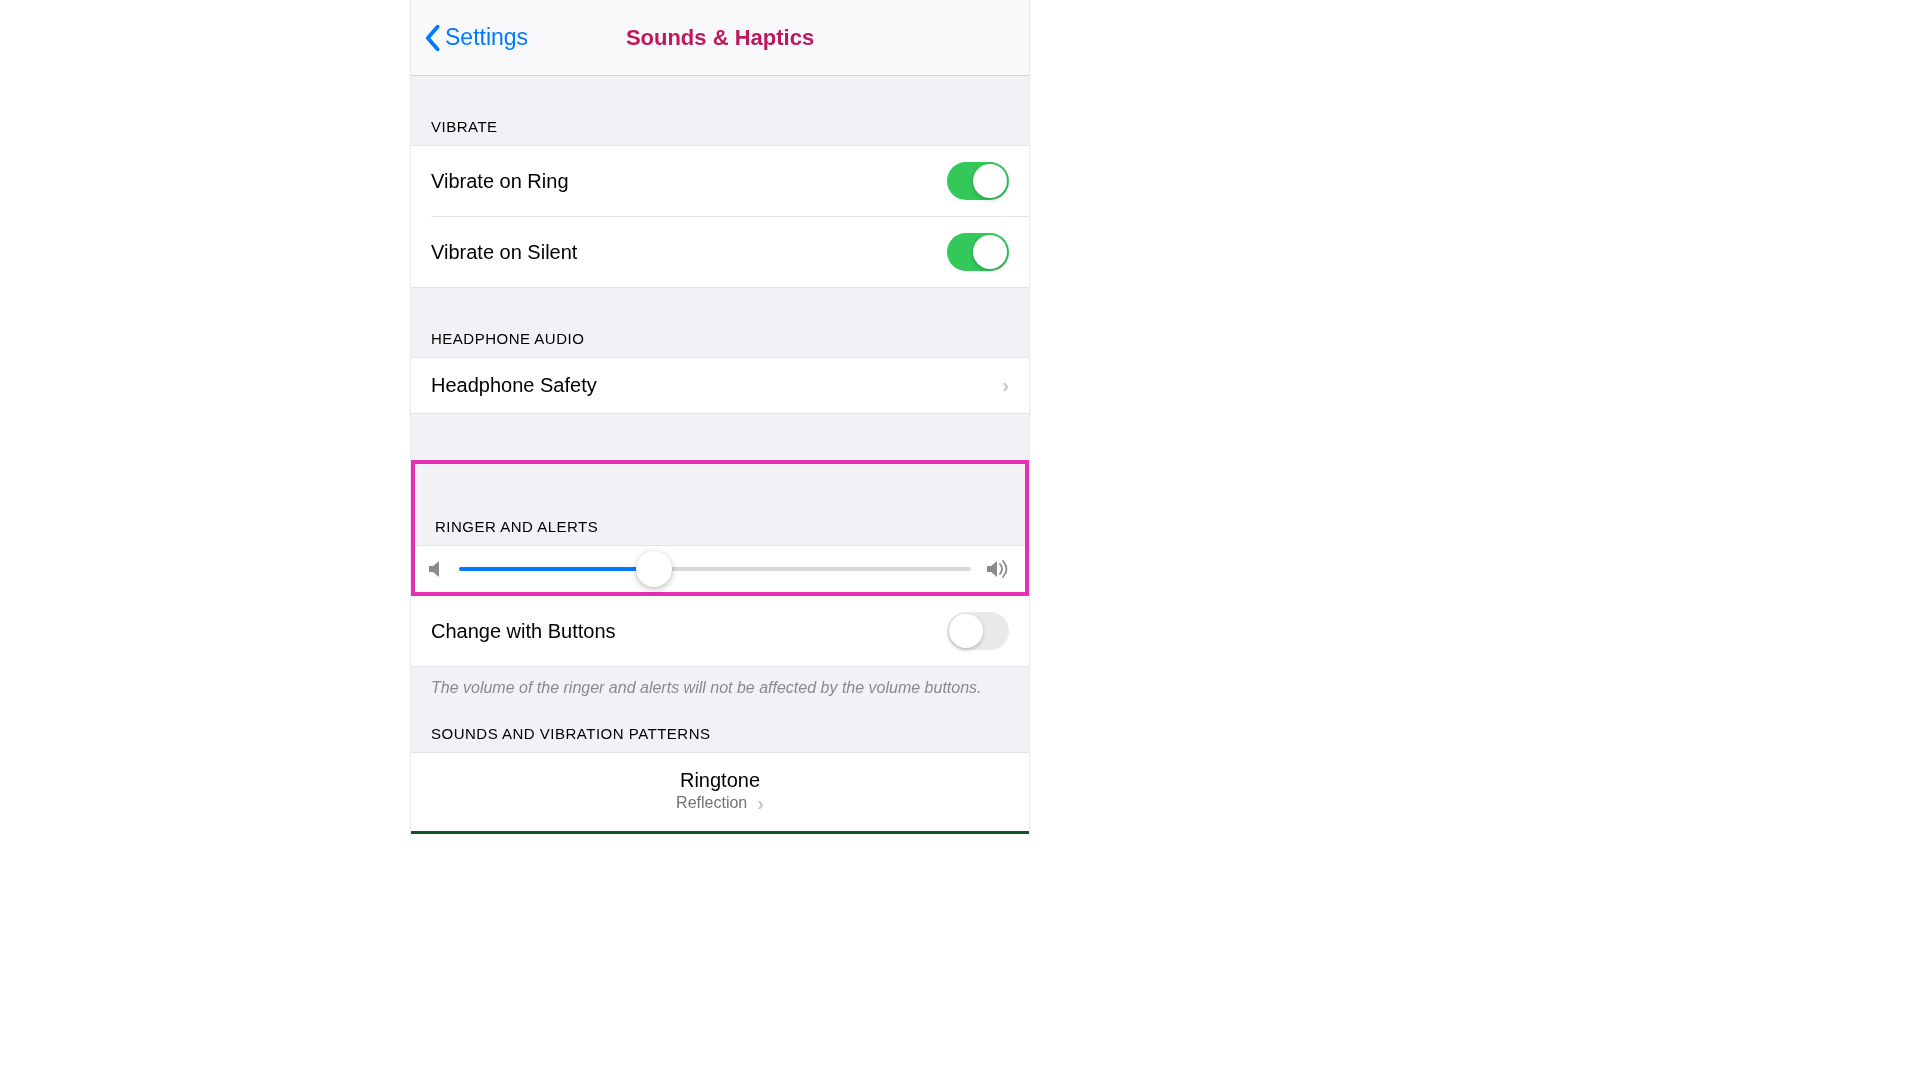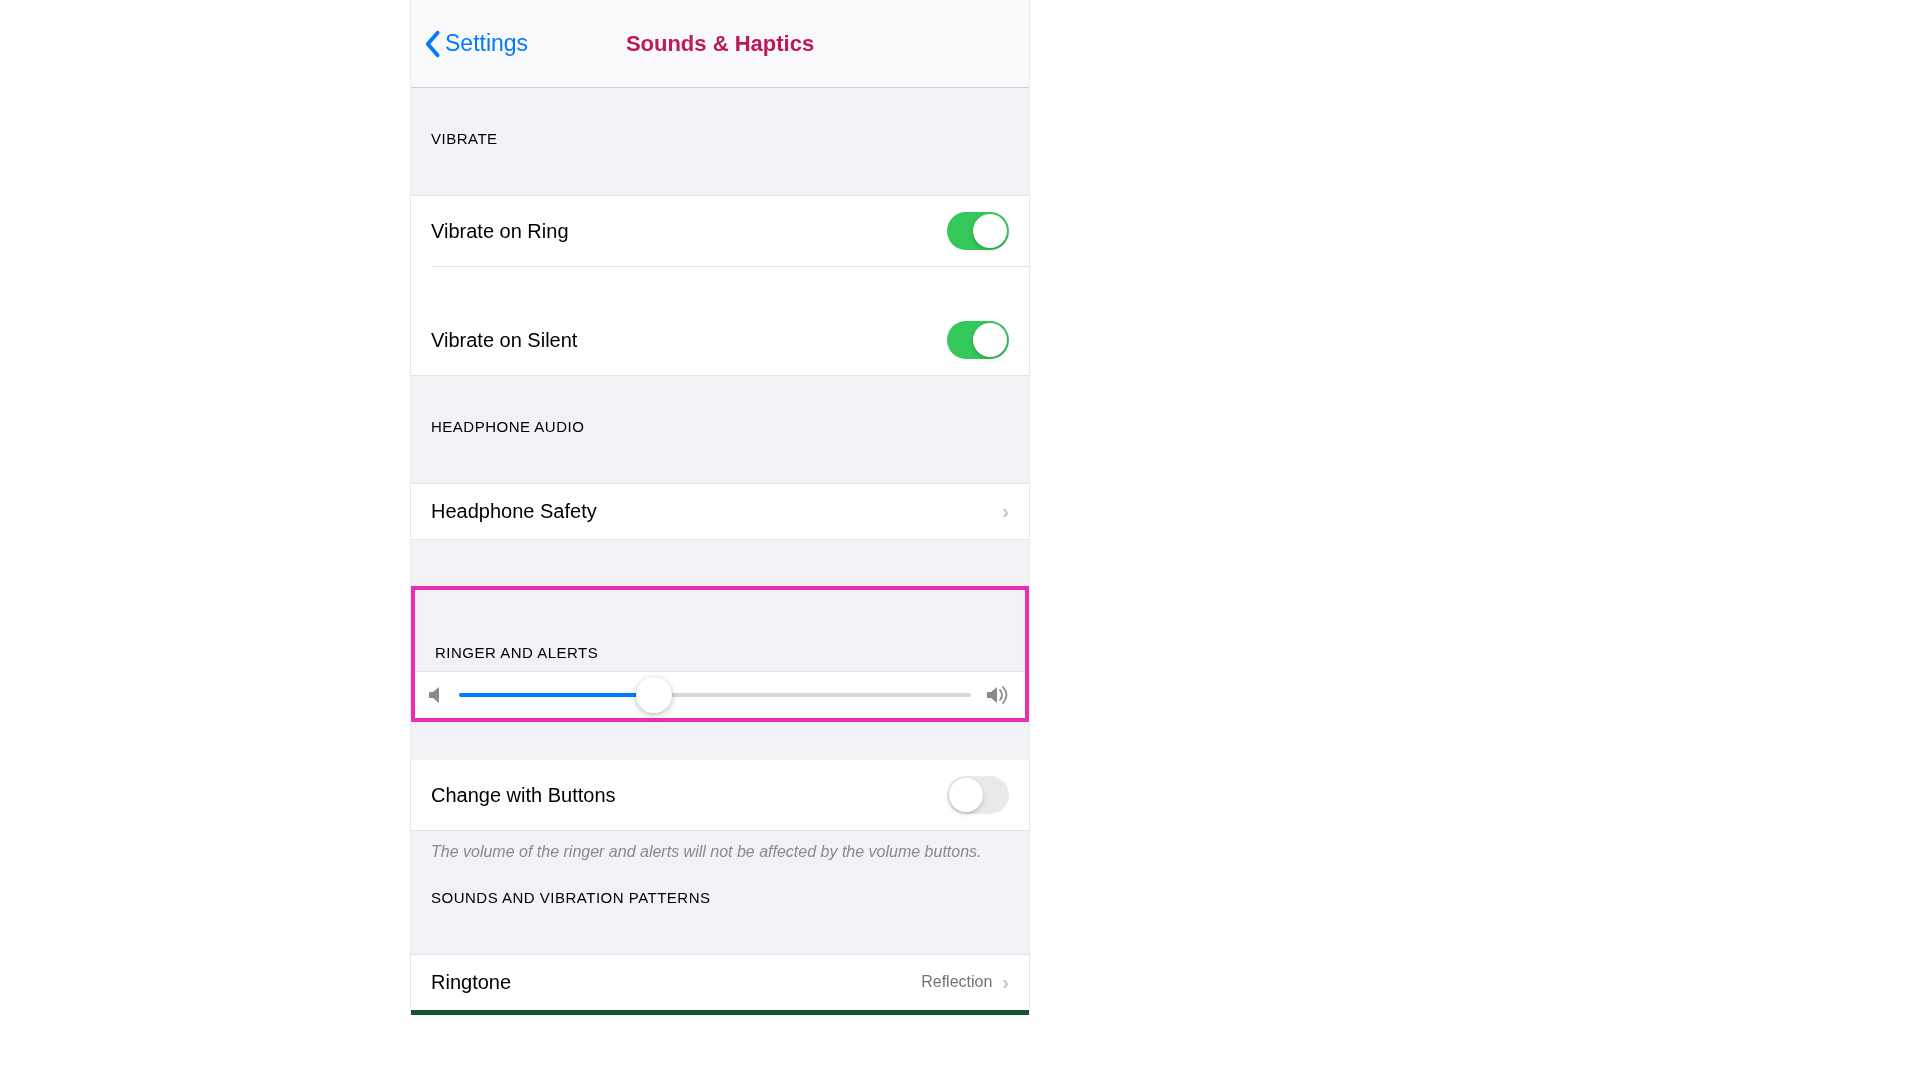--- a/index.html
+++ b/index.html
@@ -14,21 +14,21 @@
   }
   .phone {
     margin-left: 410px;
     margin-top: 0px;
     width: 620px;
     background: #f2f1f6;
     border-left: 1px solid #e9e8ee;
     border-right: 1px solid #e9e8ee;
   }
   .navbar {
-    height: 88px;
+    height: 76px;
     background: #f9f9fb;
     border-bottom: 1px solid #d1d1d3;
     position: relative;
     display: flex;
     align-items: center;
   }
   .back {
     position: absolute;
     left: 12px;
     display: flex;
@@ -54,23 +54,22 @@
   }
   .row {
     background: #ffffff;
     padding: 16px 20px;
     display: flex;
     align-items: center;
     justify-content: space-between;
     font-size: 20px;
     color: #000;
     border-top: 1px solid #e3e3e6;
-    margin-top: 38px;
-  }
-  .row:last-child { border-bottom: 5px solid #14532d; }
+  }
+  .row:last-child { border-bottom: 3px solid #14532d; flex-direction: column; }
   .group .row:first-child { border-top: 1px solid #e3e3e6; }
   .toggle {
     width: 62px; height: 38px; border-radius: 19px; position: relative;
   }
   .toggle.on { background: #34c759; }
   .toggle.off { background: #e9e9ea; }
   .toggle .knob {
     position: absolute; top: 2px; width: 34px; height: 34px; border-radius: 50%;
     background: #ffffff; box-shadow: 0 2px 4px rgba(0,0,0,0.2);
   }

